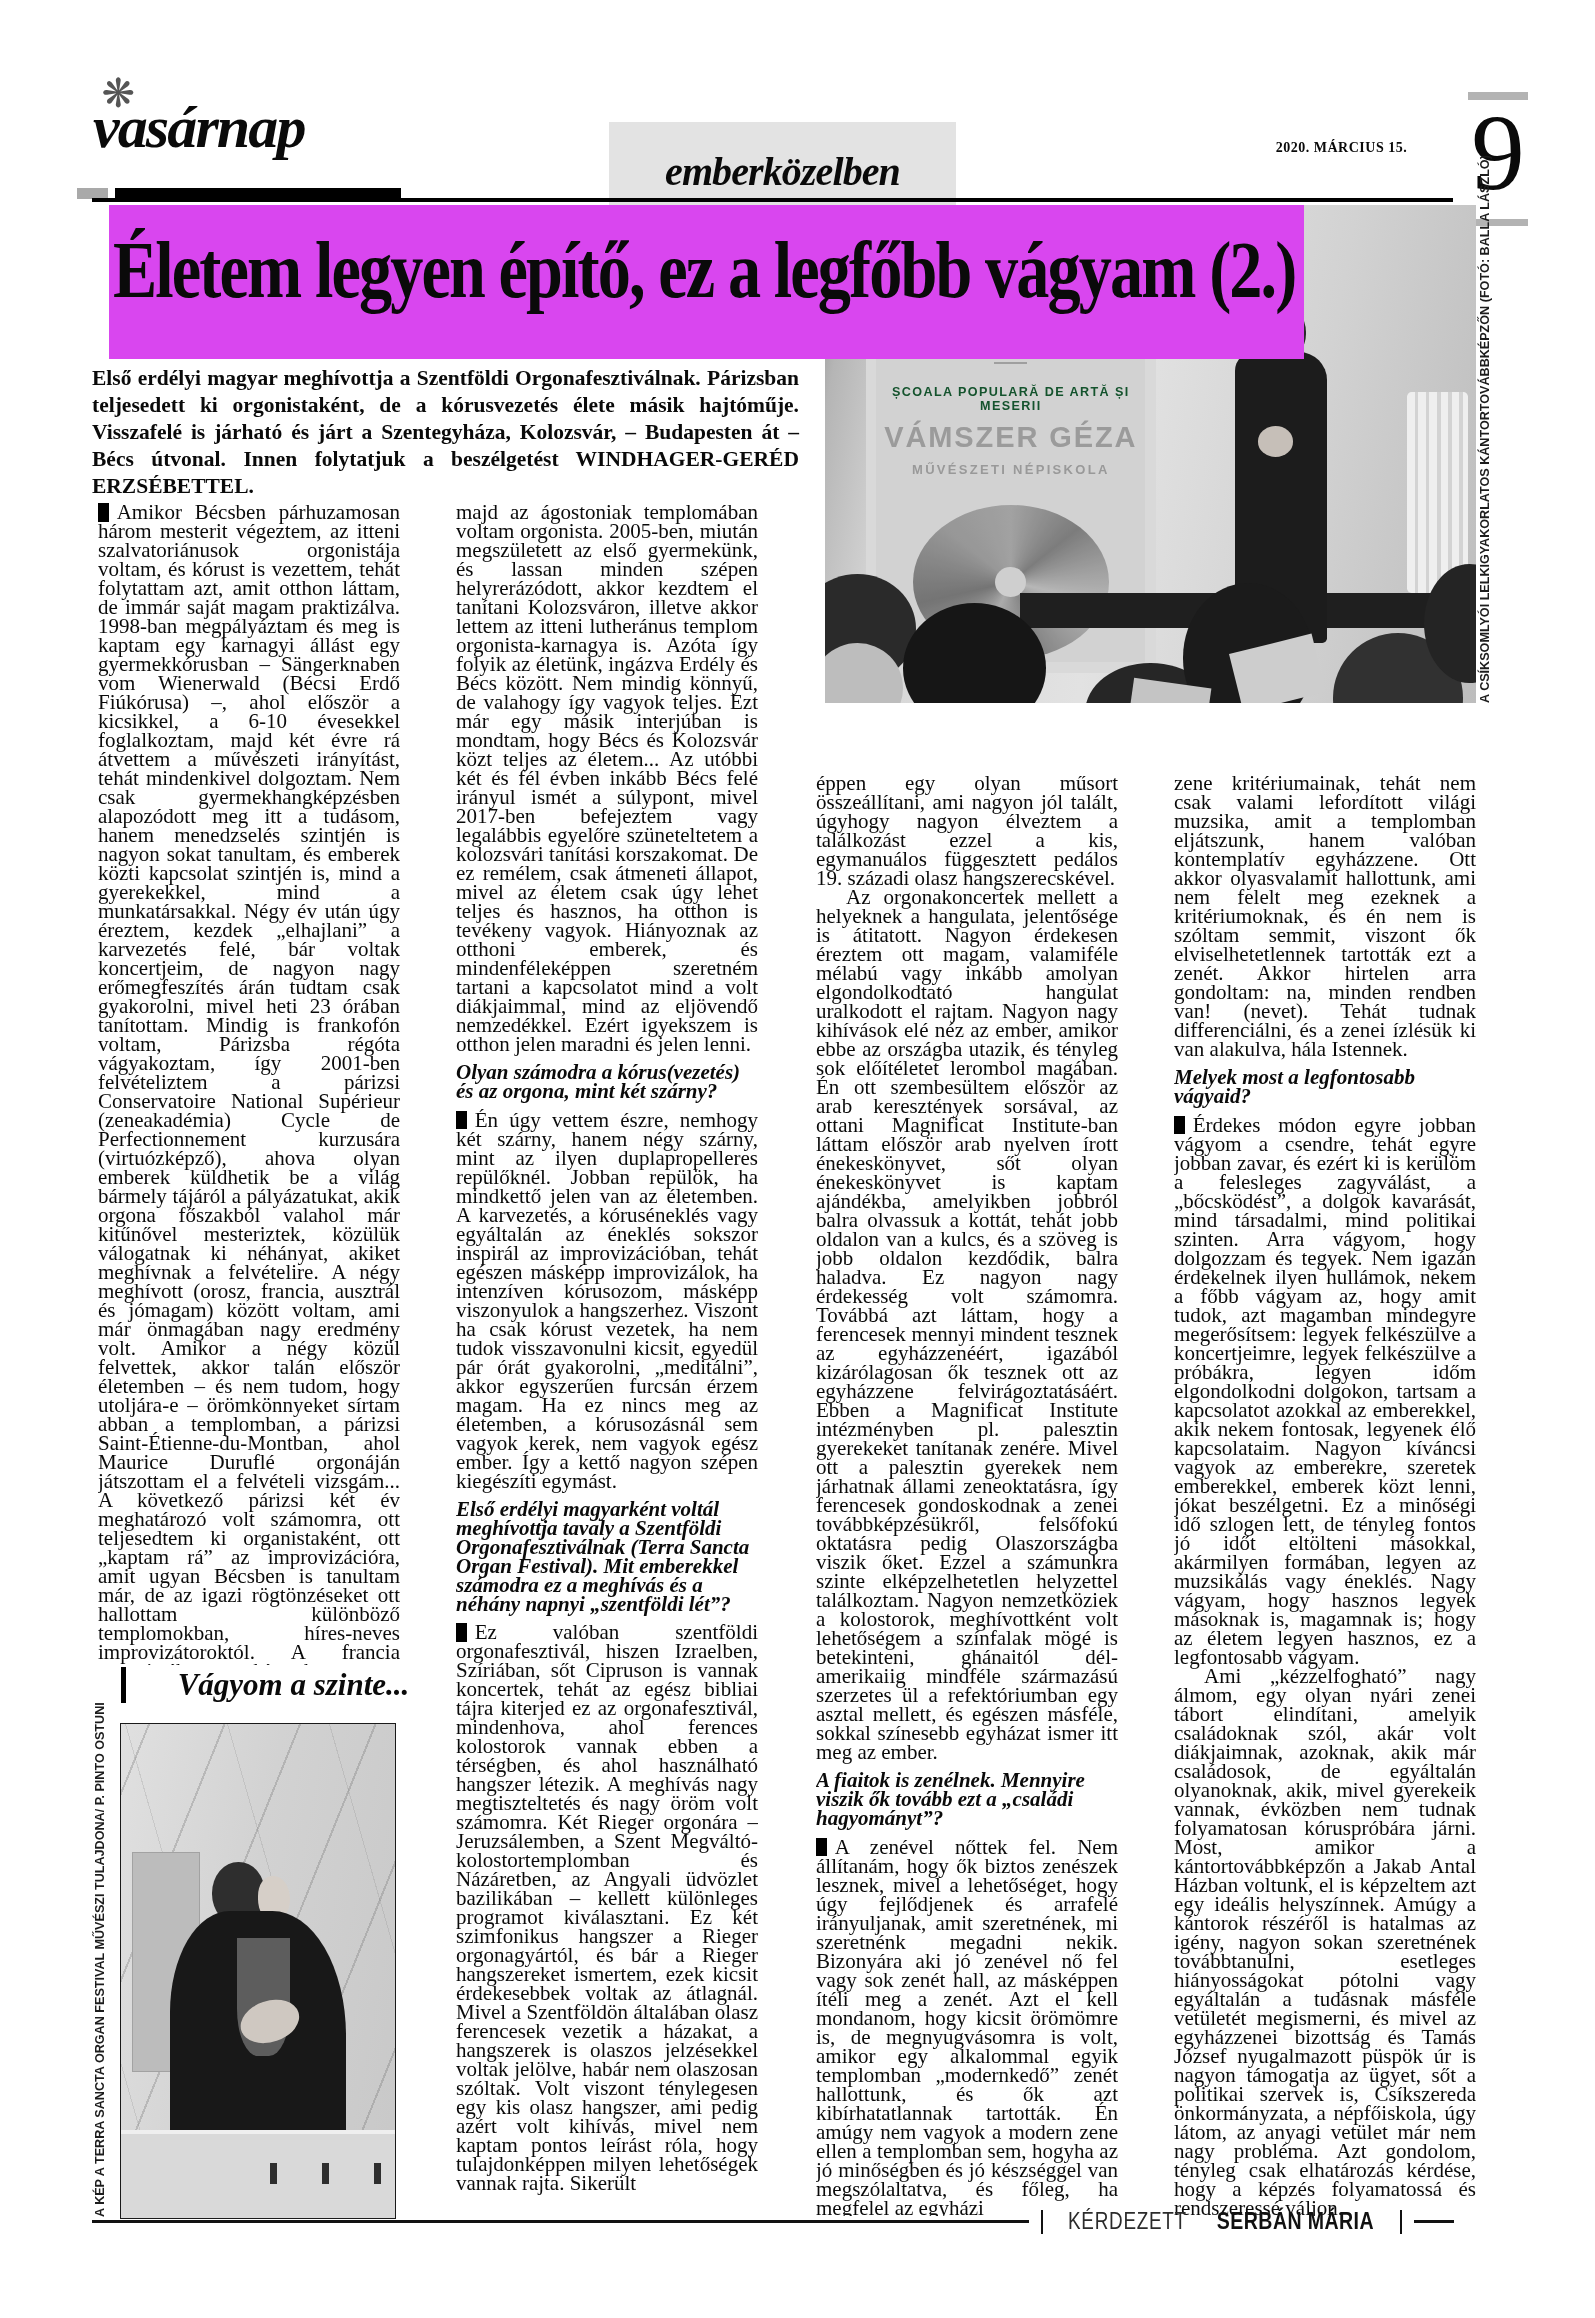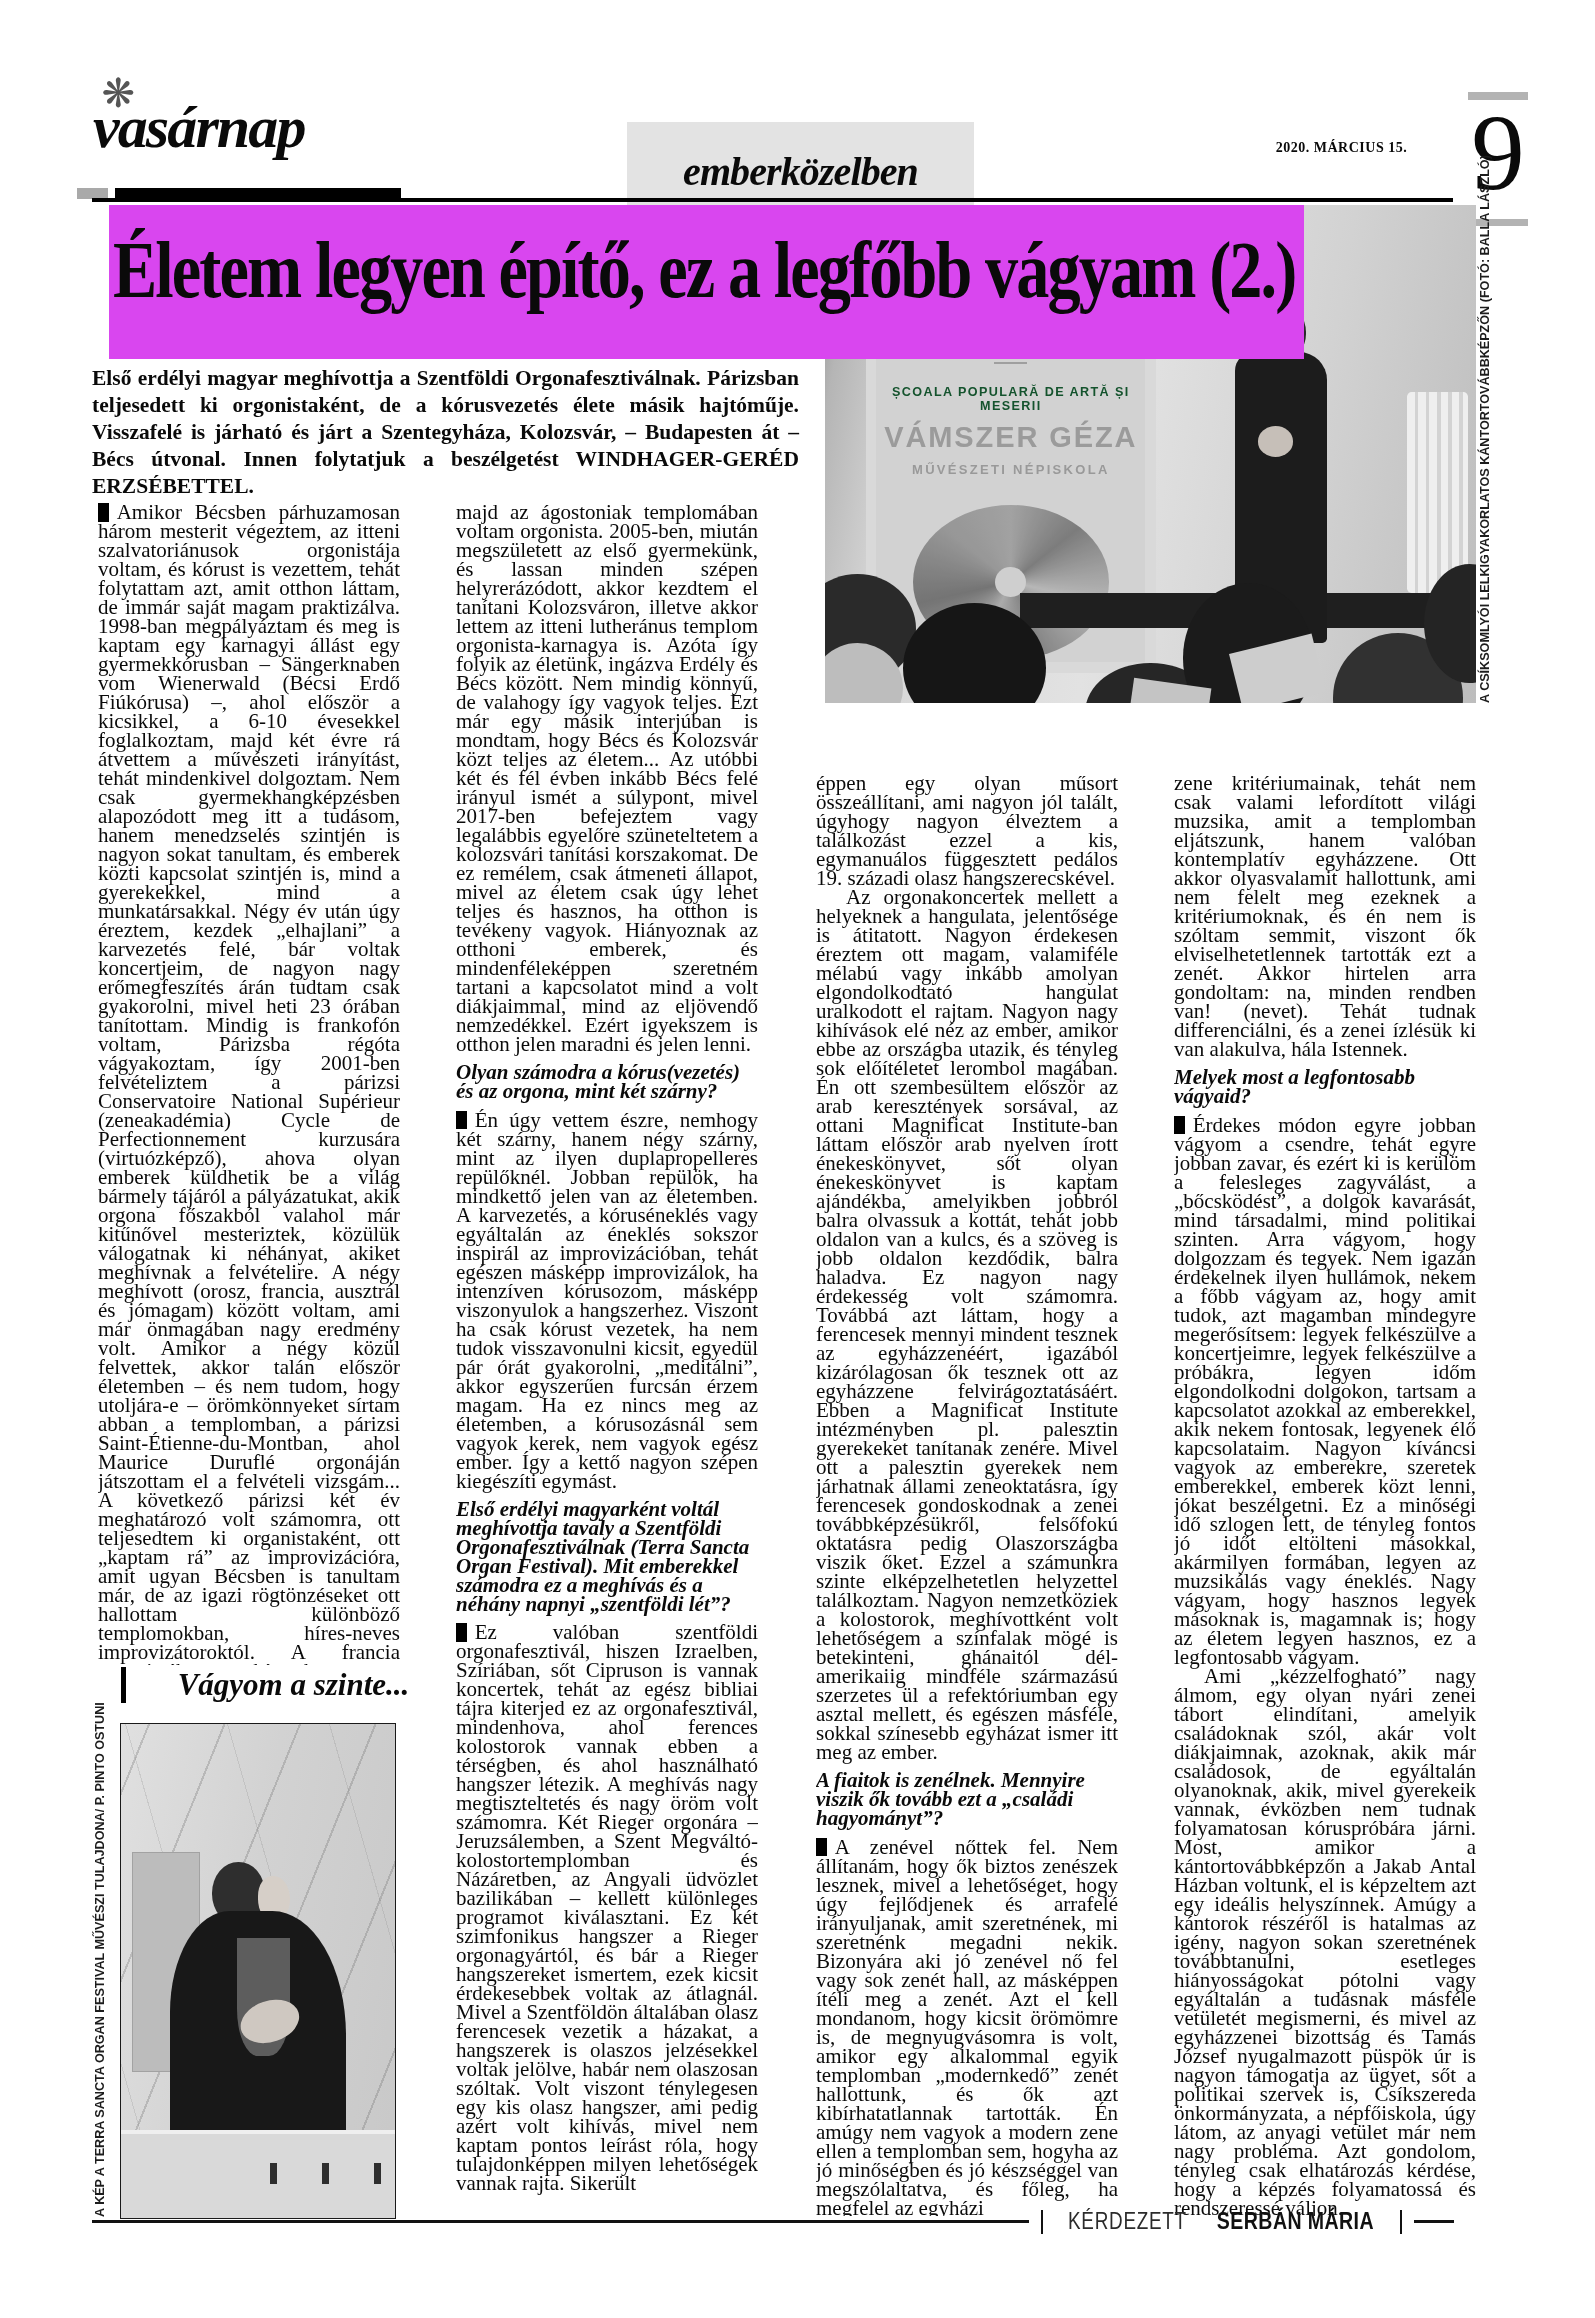--- a/index.html
+++ b/index.html
@@ -6,21 +6,21 @@
   .page{
     position:relative; width:1595px; height:2319px; background:#fff;
     font-family:"Liberation Serif", serif; color:#0a0a0a; overflow:hidden;
   }
   
   .logo-wrap{position:absolute; left:93px; top:70px; width:337px; height:136px;}
   .logo-star{position:absolute; left:8.4px; top:3.7px; font-size:40px; color:#555; line-height:1;}
   .logo-text{position:absolute; left:0; top:27px; font-size:60px; font-style:italic; font-weight:bold; letter-spacing:-1.9px; line-height:1;text-align:center;}
   .logo-bar{position:absolute; left:21.5px; top:118px; width:286px; height:11.2px; background:#000;}
   .logo-bar-gray{position:absolute; left:-16px; top:118px; width:31px; height:11.2px; background:#a9a9a9;}
-  .section-box{position:absolute; left:627px; top:122px; width:347px; height:99px; background:#e3e3e3; display:flex; align-items:center; justify-content:center;text-align:right;}
+  .section-box{position:absolute; left:609px; top:122px; width:347px; height:99px; background:#e3e3e3; display:flex; align-items:center; justify-content:center;text-align:right;}
   .section-box span{font-size:40px; font-weight:bold; font-style:italic; letter-spacing:-0.9px;}
   .section-bar{position:absolute; left:641px; top:222px; width:347px; height:8px; background:#111;}
   .date{position:absolute; left:1234px; top:140px; width:215px; font-size:14px; font-weight:bold; letter-spacing:0.5px; text-align:center;}
   .pagenum{position:absolute; left:1467px; top:92px; width:62px; text-align:center;}
   .pagenum .bar{display:block; width:60px; height:7.5px; background:#b3b3b3; margin:0 auto;}
   .pagenum .num{display:block; font-size:107px; line-height:1.0; font-family:"Liberation Serif",serif;}
   .pagenum .bar2{display:block; width:60px; height:7.5px; background:#b3b3b3; margin:12px auto 0;}
   .top-rule{position:absolute; left:92px; top:198px; width:1361px; height:3.7px; background:#000;}
 
   

